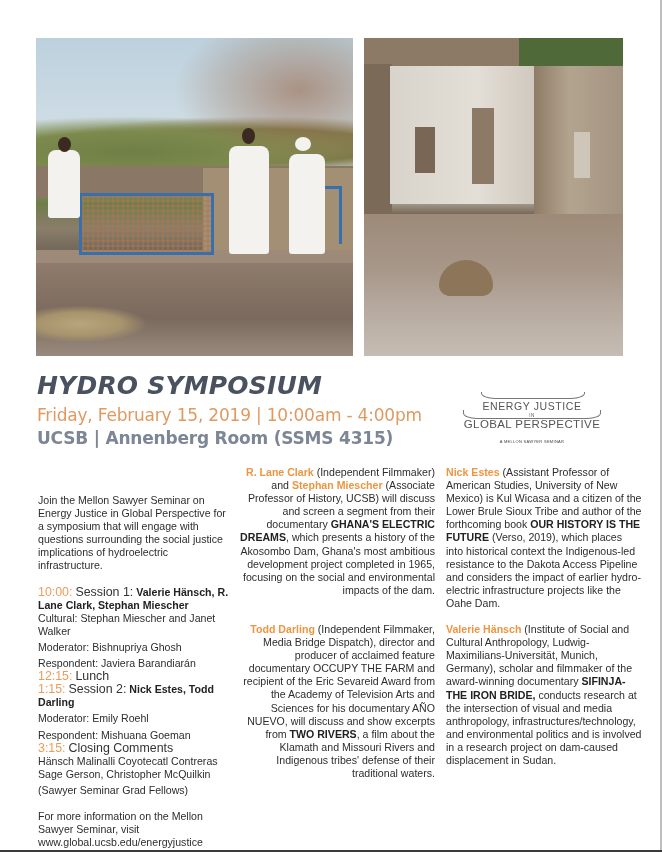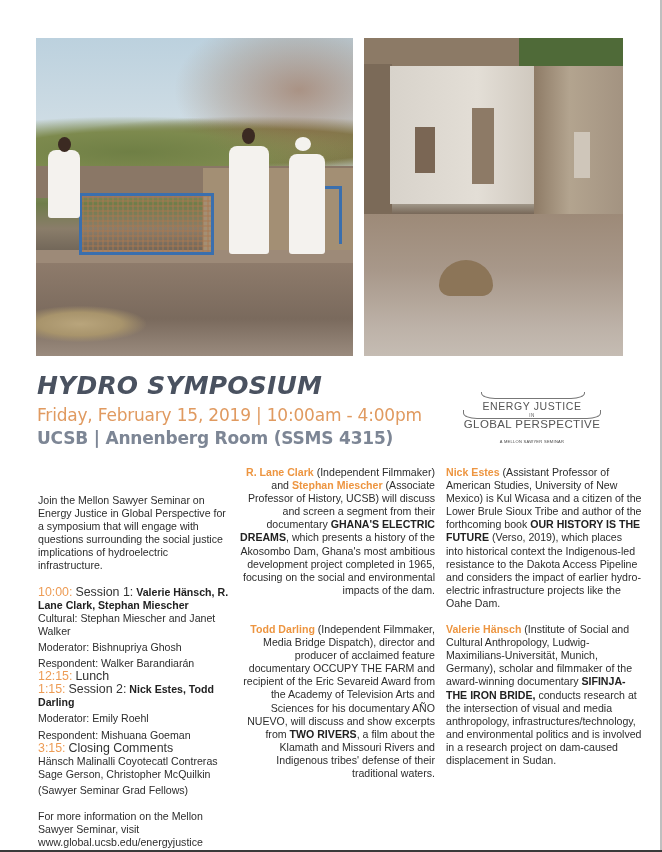--- a/index.html
+++ b/index.html
@@ -124,21 +124,21 @@
   <p class="para">Join the Mellon Sawyer Seminar on Energy Justice in Global Perspective for a symposium that will engage with questions surrounding the social justice implications of hydroelectric infrastructure.</p>
 
   <div>
     <div class="sched-line">
       <span class="time">10:00:</span>
       <span class="session-label">Session 1:</span>
       <span class="bold">Valerie Hänsch, R. Lane Clark, Stephan Miescher</span>
     </div>
     <div class="sched-line">Cultural: Stephan Miescher and Janet Walker</div>
     <div class="sched-line mt3">Moderator: Bishnupriya Ghosh</div>
-    <div class="sched-line mt3">Respondent: Walker Barandiarán</div>
+    <div class="sched-line mt3">Respondent: Javiera Barandiarán</div>
   </div>
 
   <div>
     <span class="time">12:15:</span>
     <span class="session-label">Lunch</span>
   </div>
 
   <div>
     <div class="sched-line">
       <span class="time">1:15:</span>

